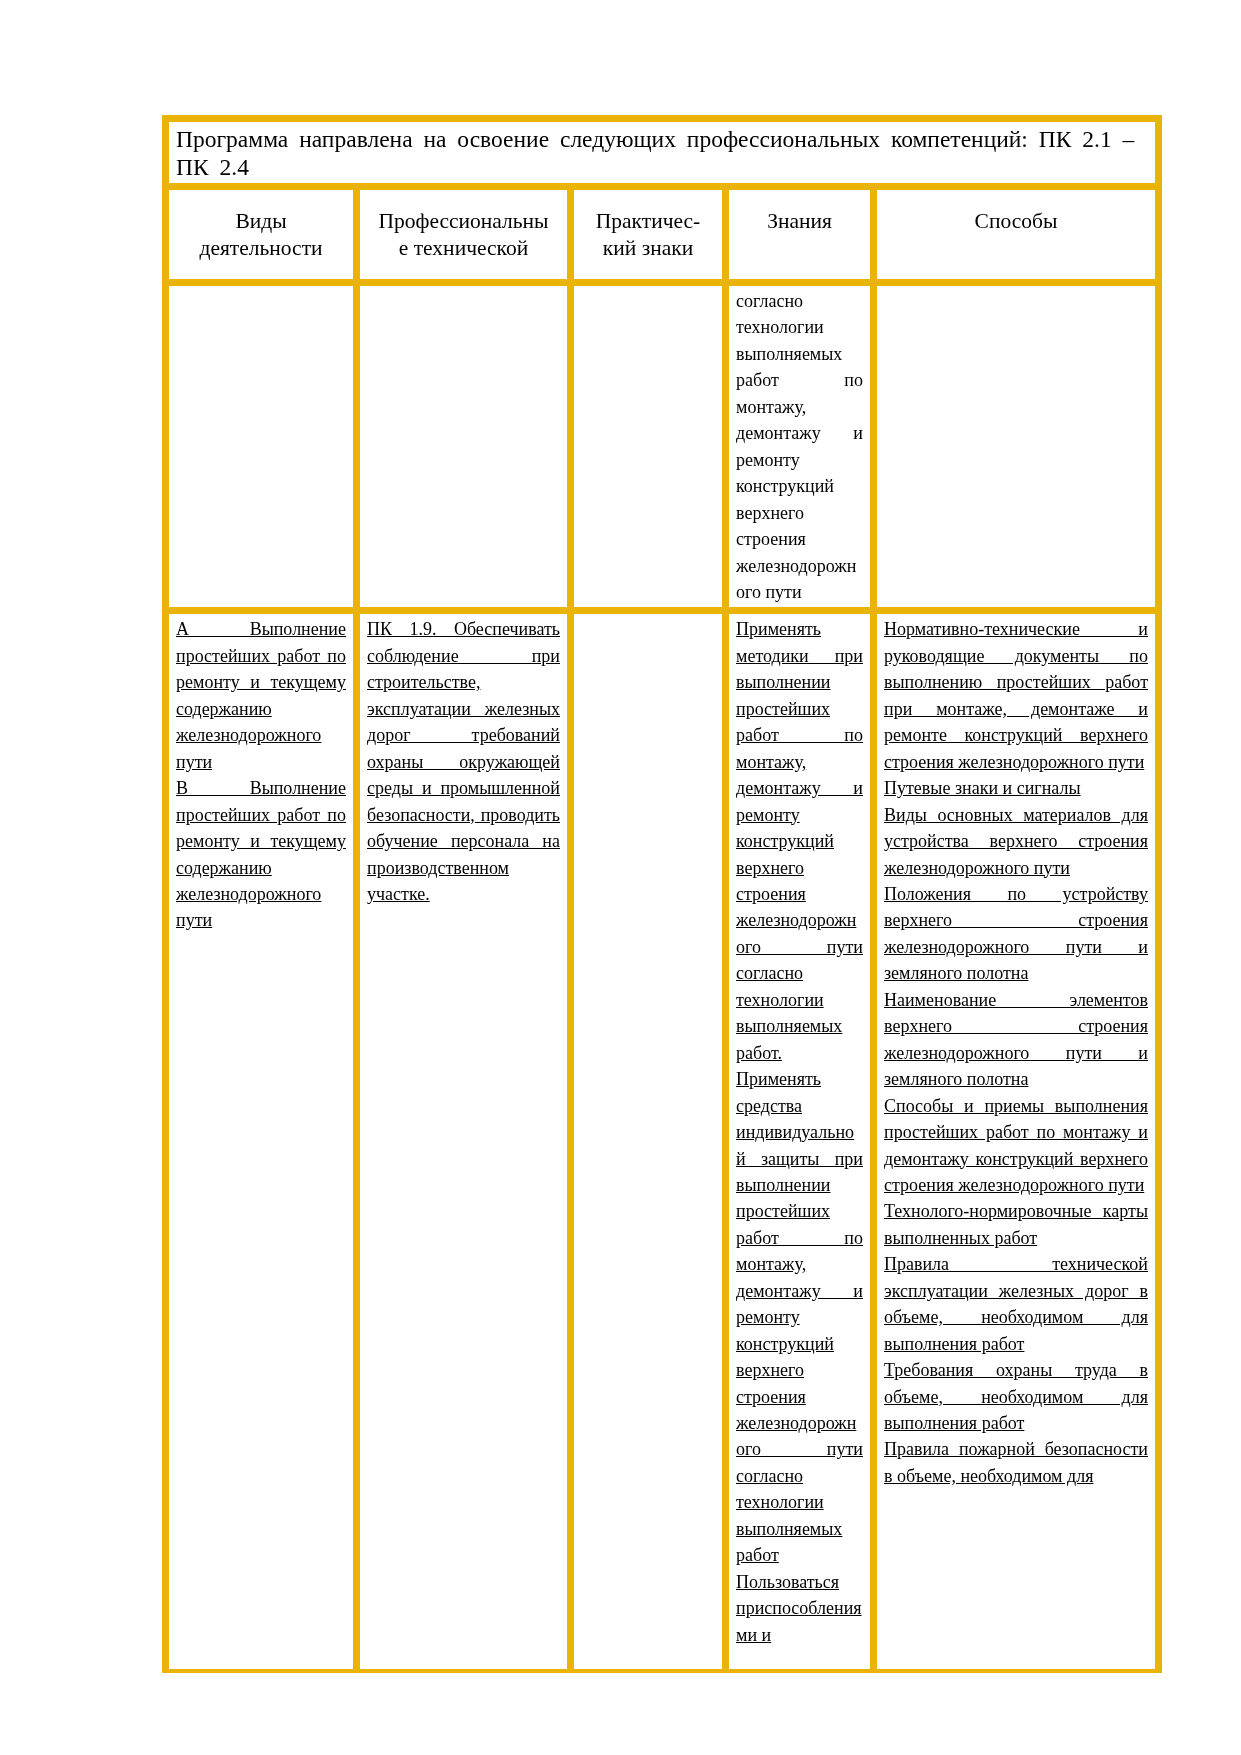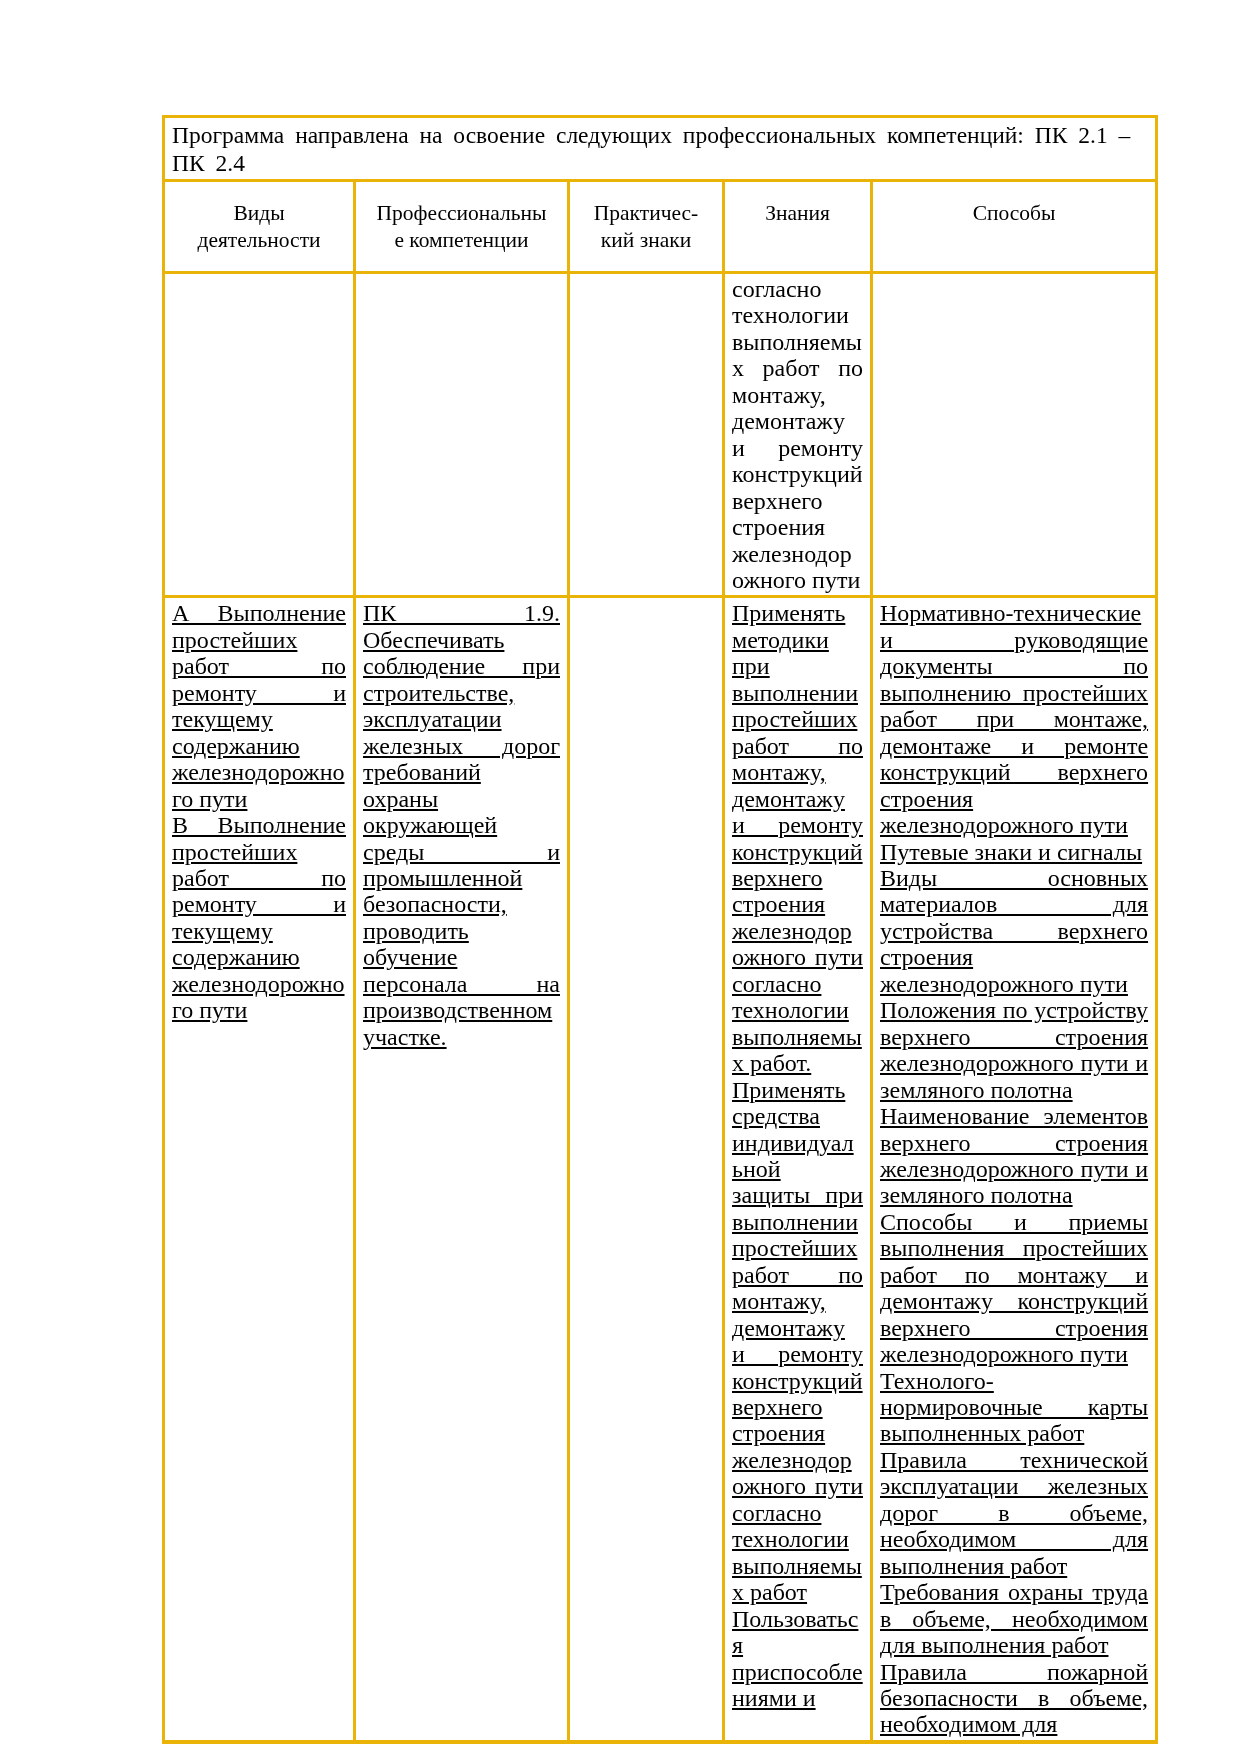--- a/index.html
+++ b/index.html
@@ -15,21 +15,21 @@
   }
   table.doc-table {
     position: absolute;
     left: 162px;
     top: 115px;
     width: 993px;
     border-collapse: collapse;
     table-layout: fixed;
   }
   table.doc-table td, table.doc-table th {
-    border: 3px solid #eab308;
+    border: 7px solid #eab308;
     vertical-align: top;
     font-weight: normal;
     color: #000000;
     background: #ffffff;
     overflow: hidden;
   }
   tr.last-row td { border-bottom-width: 4px; text-decoration: underline; }
 
   td.caption-cell {
     font-size: 23.5px;
@@ -41,21 +41,21 @@
   }
   th.head-cell {
     font-size: 21.5px;
     line-height: 26.5px;
     vertical-align: middle;
     text-align: center;
     white-space: pre-line;
     padding: 18px 4px;
   }
   td.body-cell {
-    font-size: 24px;
+    font-size: 18px;
     line-height: 26.45px;
     padding: 2px 7px 2px 7px;
     text-align: justify;
     white-space: pre-line;
     overflow-wrap: break-word;
   }
 </style>
 </head>
 <body>
 
@@ -70,21 +70,21 @@
     </colgroup>
     <tbody>
       <tr style="height:63px">
         <td class="caption-cell" colspan="5">Программа направлена на освоение следующих профессиональных компетенций: ПК 2.1 –
 ПК 2.4</td>
       </tr>
       <tr style="height:62px">
         <th class="head-cell">Виды
 деятельности</th>
         <th class="head-cell">Профессиональны
-е компетенции</th>
+е технической</th>
         <th class="head-cell">Практичес-
 кий знаки</th>
         <th class="head-cell">Знания</th>
         <th class="head-cell">Способы</th>
       </tr>
       <tr style="height:317px">
         <td class="body-cell"></td>
         <td class="body-cell"></td>
         <td class="body-cell"></td>
         <td class="body-cell">согласно технологии выполняемых работ по монтажу, демонтажу и ремонту конструкций верхнего строения железнодорожного пути</td>

